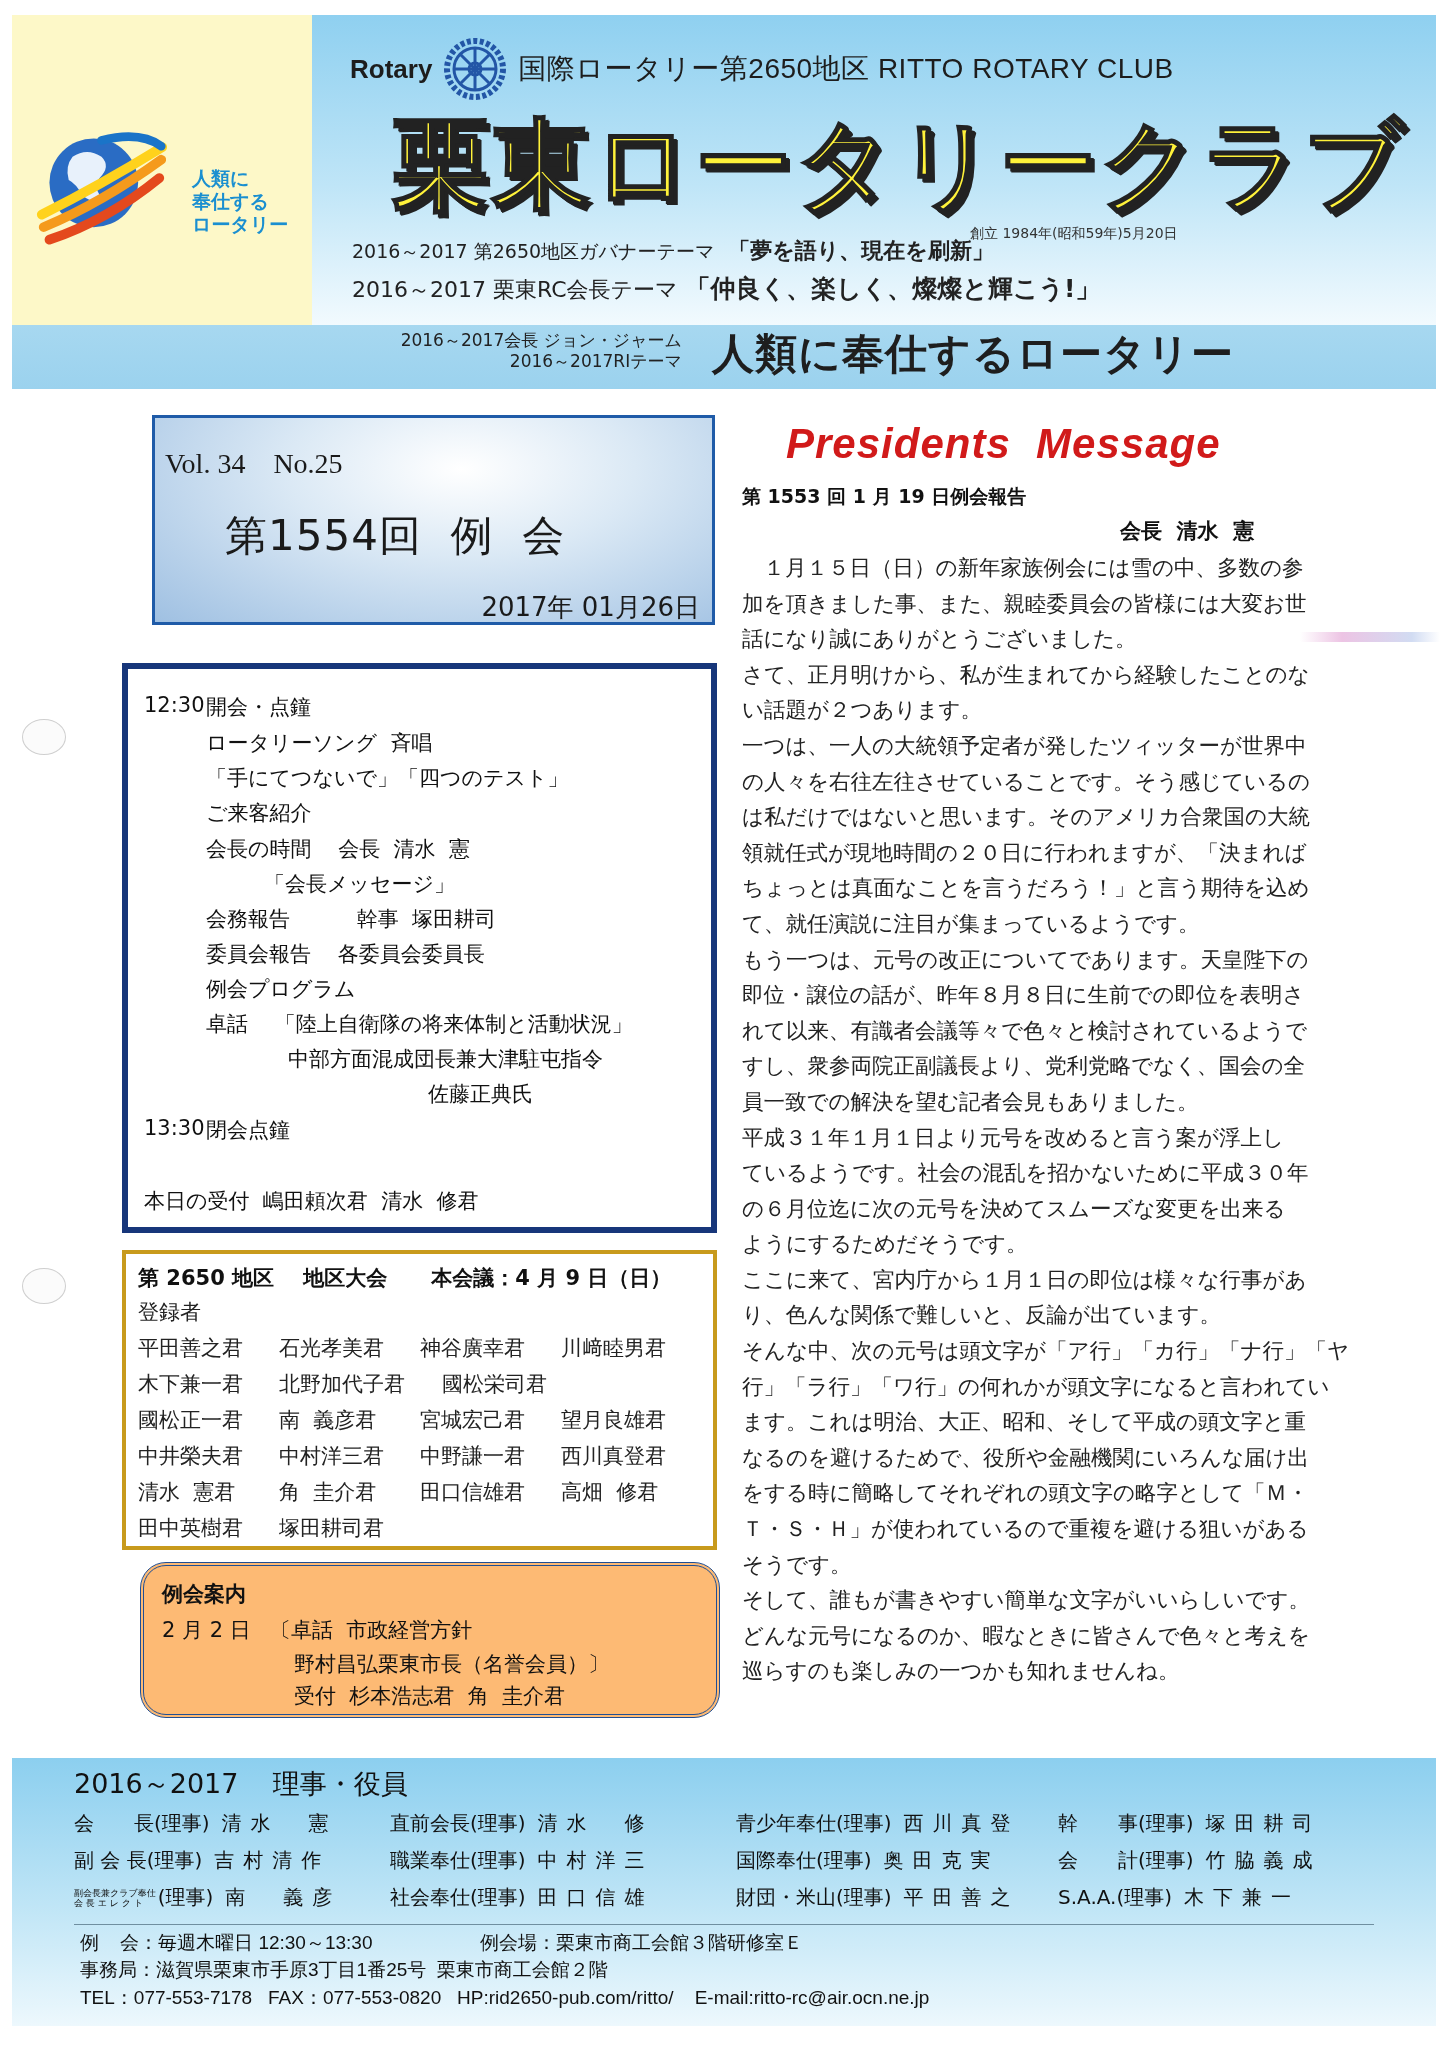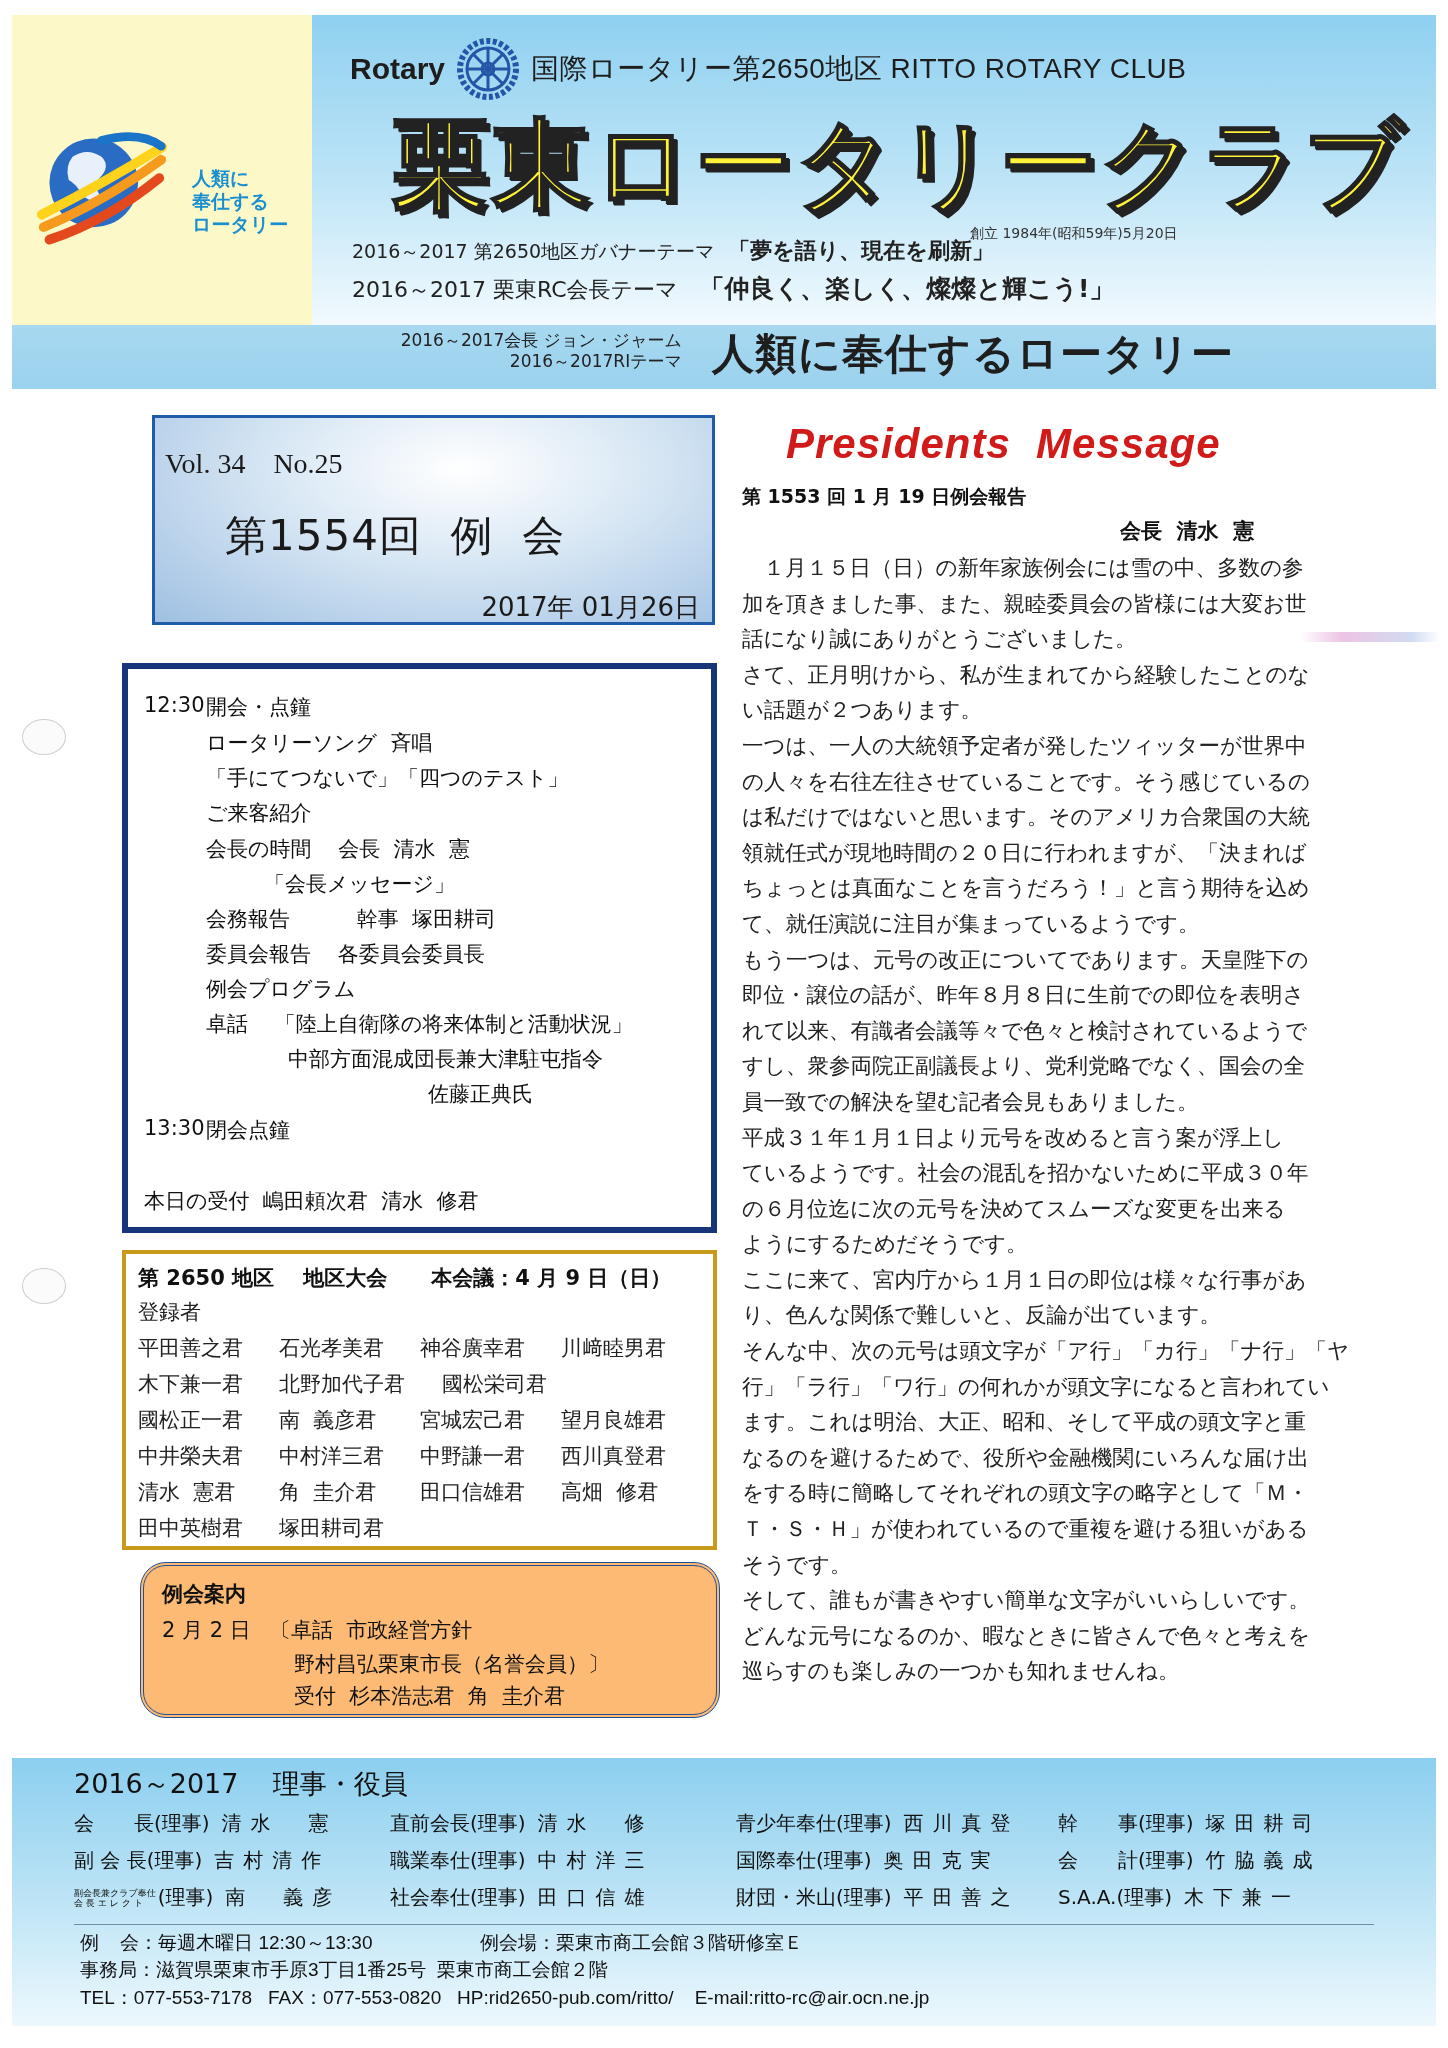--- a/index.html
+++ b/index.html
@@ -12,33 +12,33 @@
   .header-blue { position: absolute; left: 300px; top: 0; width: 1124px; height: 310px;
     background: linear-gradient(180deg, #8fd0f0 0%, #bfe5f7 55%, #f2fafe 100%); }
   .header-band { position: absolute; left: 0; top: 310px; width: 1424px; height: 64px;
     background: linear-gradient(180deg, #a7d8f0 0%, #9bd2ee 100%); }
 
   .globe { position: absolute; left: 22px; top: 108px; width: 135px; height: 135px; }
   .logo-text { position: absolute; left: 180px; top: 152px; color: #1a8fd0; font-weight: bold; font-size: 19px; line-height: 23px; }
   .logo-text span { display: block; }
 
   .rotary-line { position: absolute; left: 350px; top: 36px; display: flex; align-items: center; gap: 10px; font-size: 29px; color: #1d1d1d; }
-  .rotary-word { font-family: "Liberation Sans", sans-serif; font-weight: bold; font-size: 30px; }
+  .rotary-word { font-family: "Liberation Sans", sans-serif; font-weight: bold; font-size: 26px; }
   .rotary-wheel { width: 66px; height: 66px; }
   .district-line { font-family: "Liberation Sans", sans-serif; font-size: 28px; letter-spacing: 0.5px; }
 
   .club-title { position: absolute; left: 392px; top: 100px; font-size: 98px; font-weight: bold; letter-spacing: 2px;
     color: #fff23a; -webkit-text-stroke: 2px #222;
     text-shadow: 5px 5px 0 #222, 4px 4px 0 #222; font-family: "DejaVu Sans", sans-serif; }
   .founded { position: absolute; left: 970px; top: 225px; font-size: 14px; color: #333; }
 
   .theme1 { position: absolute; left: 352px; top: 236px; font-size: 19px; color: #222; white-space: pre; }
   .theme1 b { font-size: 22px; font-weight: bold; margin-left: 14px; }
   .theme2 { position: absolute; left: 352px; top: 272px; font-size: 22px; color: #222; white-space: pre; }
-  .theme2 b { font-size: 25px; font-weight: bold; margin-left: 22px; }
+  .theme2 b { font-size: 25px; font-weight: bold; margin-left: 8px; }
 
   .ri-small { position: absolute; left: 352px; top: 330px; font-size: 17px; line-height: 21px; color: #222; text-align: right; width: 330px; }
   .ri-big { position: absolute; left: 712px; top: 326px; font-size: 42px; font-weight: bold; color: #1e1e1e; letter-spacing: 1px; }
 
   
   .meeting-box { position: absolute; left: 152px; top: 415px; width: 563px; height: 210px;
     border: 3px solid #1f5ba8;
     background: radial-gradient(ellipse at 55% 25%, #ffffff 0%, #dbe9f5 40%, #9fc0e2 100%); }
   .vol { position: absolute; left: 10px; top: 30px; font-family: "Liberation Serif", serif; font-size: 28px; color: #1a1a1a; white-space: pre; }
   .meeting-title { position: absolute; left: 70px; top: 90px; font-size: 42px; color: #1a1a1a; white-space: pre; letter-spacing: 1px; }

